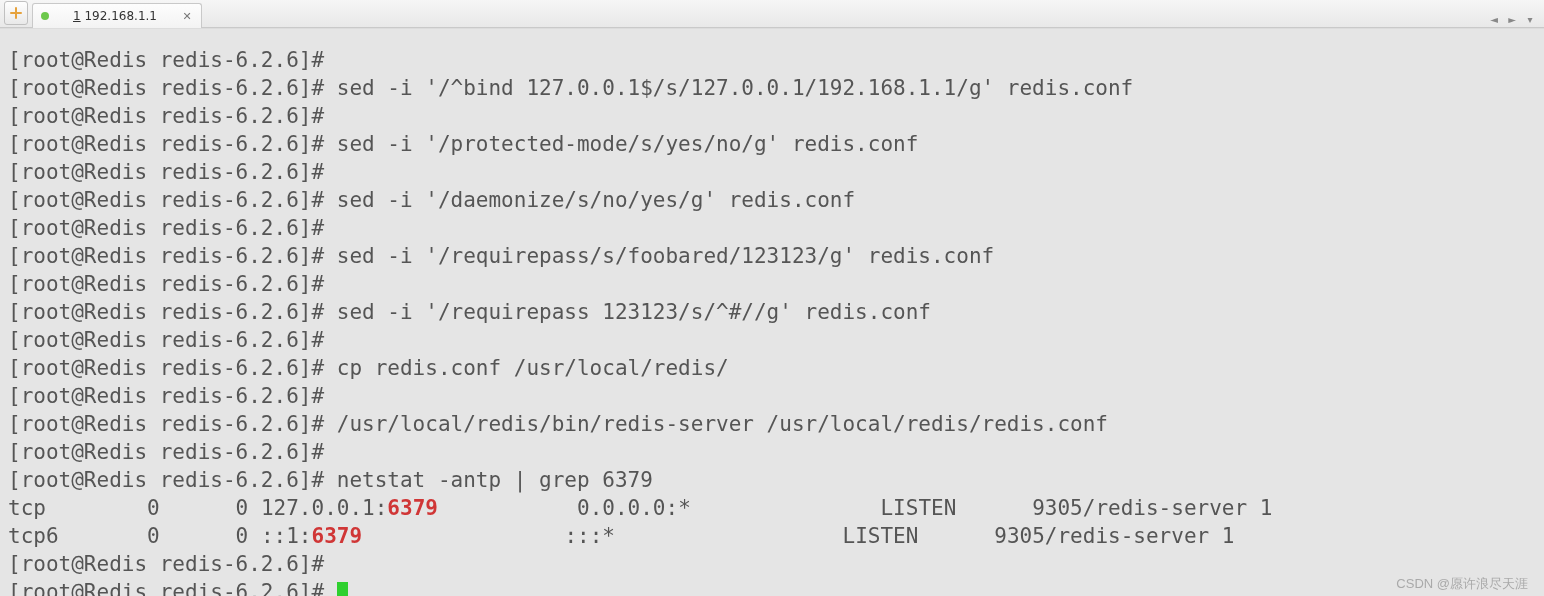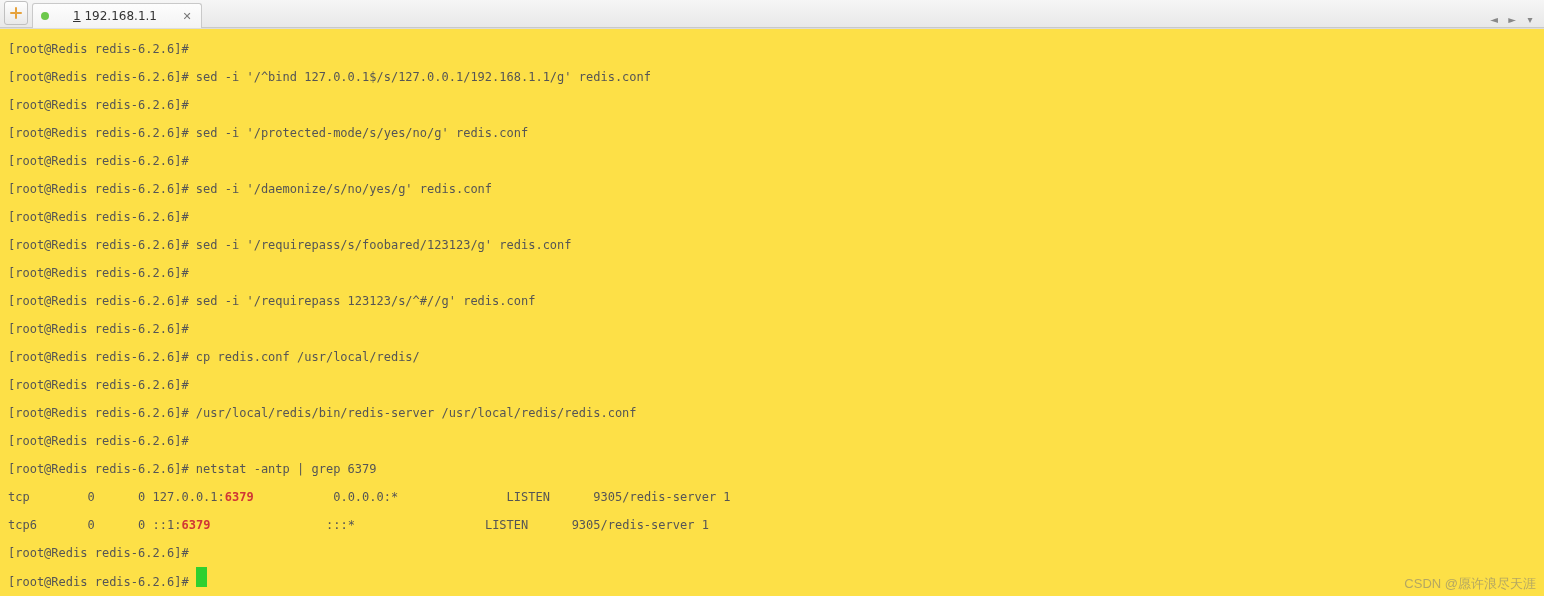--- a/index.html
+++ b/index.html
@@ -6,27 +6,27 @@
   .tabbar{height:28px;background:linear-gradient(#f6f6f6,#e8e8e8);border-bottom:1px solid #c9c9c9;display:flex;align-items:flex-end;padding-left:4px;box-sizing:border-box}
   .newtab-btn{width:22px;height:22px;background:linear-gradient(#fefefe,#e9e9e9);border:1px solid #c0c0c0;border-radius:3px;margin-bottom:2px;display:flex;align-items:center;justify-content:center;margin-right:4px}
   .newtab-btn svg{width:14px;height:14px}
   .tab{height:24px;background:linear-gradient(#fdfdfd,#f3f3f3);border:1px solid #c9c9c9;border-bottom:none;border-top-left-radius:3px;border-top-right-radius:3px;display:flex;align-items:center;padding:0 8px;margin-bottom:-1px;gap:24px}
   .status-dot{width:8px;height:8px;border-radius:50%;background:#6cc84b}
   .tab-label{font-size:12px;color:#333}
   .tab-close{width:12px;height:12px;display:flex;align-items:center;justify-content:center;color:#777;font-size:11px}
   .tab-nav{margin-left:auto;display:flex;align-items:center;gap:2px;padding-right:6px}
   .tab-nav-btn{width:16px;height:16px;display:flex;align-items:center;justify-content:center;color:#888;font-size:10px}
   .term-wrap{position:relative;height:568px;border-top:1px solid #dcdcdc}
-  .terminal{position:absolute;inset:0;background:#fde047;font-family:"DejaVu Sans Mono","Liberation Mono","Courier New",monospace;font-size:12px;line-height:28px;color:#555;padding:6px 8px;box-sizing:border-box;overflow-y:scroll;white-space:pre}
+  .terminal{position:absolute;inset:0;background:#e5e5e5;font-family:"DejaVu Sans Mono","Liberation Mono","Courier New",monospace;font-size:21px;line-height:28px;color:#555;padding:17px 8px;box-sizing:border-box;overflow-y:scroll;white-space:pre}
   .hl{color:#d03636;font-weight:bold}
   .cursor{display:inline-block;width:11px;height:20px;background:#2fd02f;vertical-align:text-bottom;margin-bottom:2px}
   .terminal::-webkit-scrollbar{width:16px}
   .terminal::-webkit-scrollbar-track{background:#f1f1f1;border-left:1px solid #dcdcdc}
   .terminal::-webkit-scrollbar-thumb{background:#c9c9c9;border:2px solid #f1f1f1;border-radius:8px}
-  .watermark{position:absolute;right:8px;bottom:4px;font-size:13px;color:rgba(120,120,120,.55);font-family:sans-serif}
+  .watermark{position:absolute;right:16px;bottom:4px;font-size:13px;color:rgba(120,120,120,.55);font-family:sans-serif}
   .u{text-decoration:underline}
 </style>
 </head>
 <body>
 
 <div class="tabbar">
   <div class="newtab-btn">
     <svg viewBox="0 0 14 14">
         <path d="M7 2v10M2 7h10" stroke="#e6a23c" stroke-width="2" stroke-linecap="round"></path>
       </svg>

